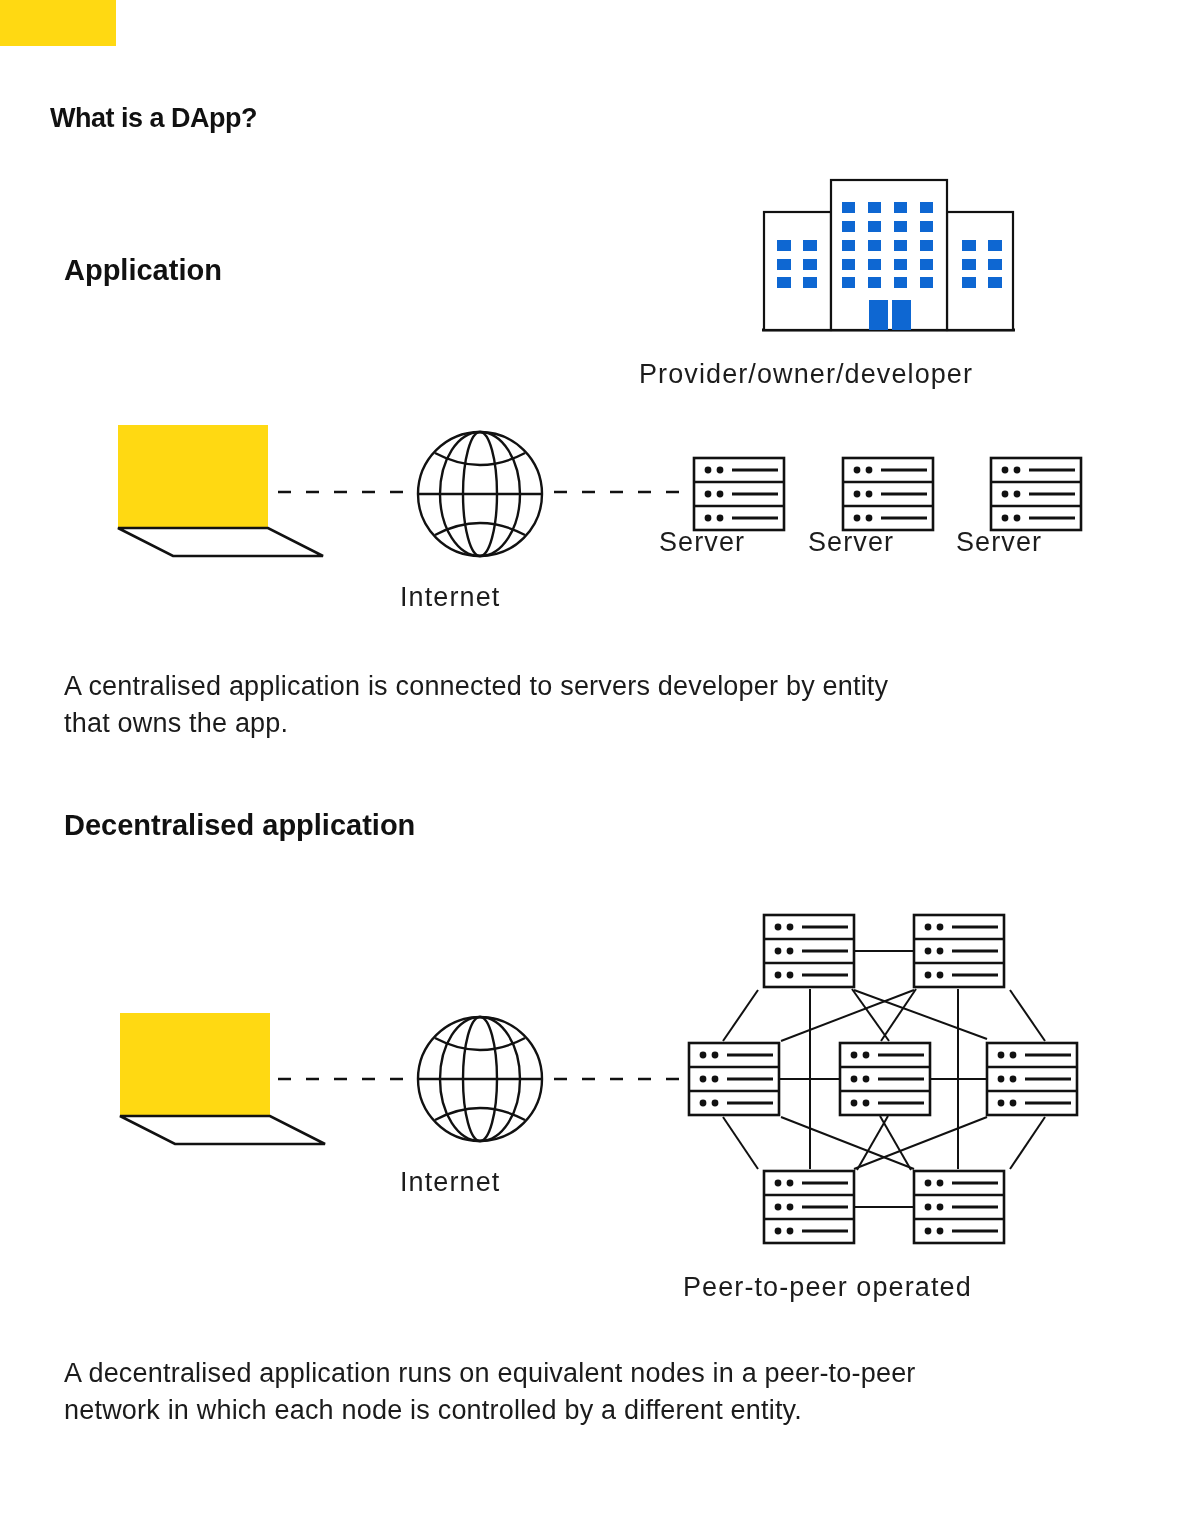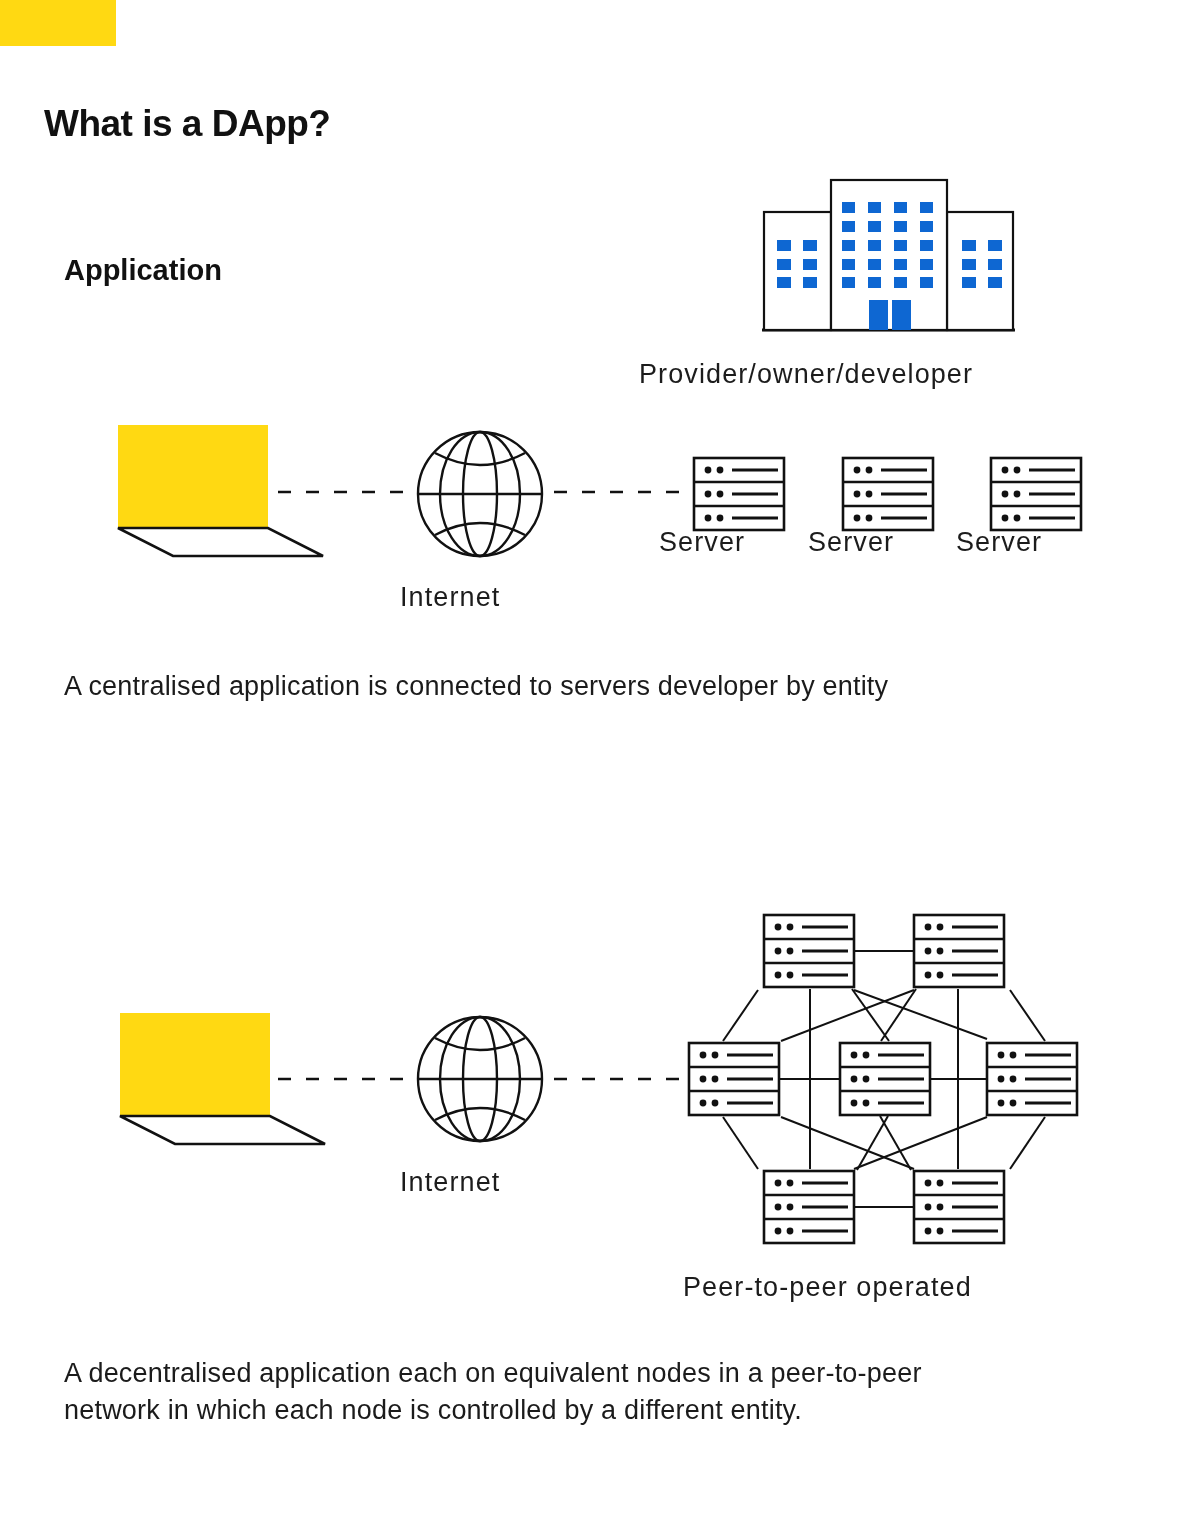--- a/index.html
+++ b/index.html
@@ -2,21 +2,21 @@
 <html><head>
 <meta charset="utf-8">
 <style>
   html,body{margin:0;padding:0;background:#ffffff;}
   .page{
     position:relative;width:1200px;height:1535px;background:#ffffff;
     font-family:"Liberation Sans",sans-serif;color:#161616;overflow:hidden;
   }
   .abs{position:absolute;}
   .corner-accent{left:0;top:0;width:116px;height:46px;background:#FFD912;}
-  .title{left:44px;top:103px;font-size:37px;font-weight:bold;letter-spacing:-0.5px;color:#111;}
+  .title{left:50px;top:103px;font-size:27px;font-weight:bold;letter-spacing:-0.5px;color:#111;}
   .h2{font-size:29px;font-weight:bold;color:#111;}
   .heading-app{left:64px;top:227px;margin-top:27px;}
   .heading-dapp{left:64px;top:809px;}
   .body-text{font-size:27px;line-height:37px;letter-spacing:0.2px;color:#1b1b1b;}
   .caption1{left:64px;top:668px;}
   .caption2{left:64px;top:1355px;}
   .label{font-size:27px;letter-spacing:1.1px;color:#1c1c1c;text-align:left;line-height:36px;}
   .provider-label{left:639px;top:356px;width:500px;}
   .server-label{width:160px;top:524px;}
   .server-label-1{left:659px;}
@@ -31,20 +31,21 @@
 <body>
 
 <div class="page">
 
   <div class="abs corner-accent"></div>
 
   <div class="abs title">What is a DApp?</div>
 
   <div class="abs h2 heading-app">Application</div>
 
+  <div class="abs h2 heading-dapp">Decentralised application</div>
 
   <svg class="abs diagram" viewBox="0 0 1200 1535" xmlns="http://www.w3.org/2000/svg">
     <defs>
       <g id="srv">
         <rect x="0" y="0" width="90" height="72" fill="#ffffff" stroke="#111111" stroke-width="2.6"></rect>
         <line x1="0" y1="24" x2="90" y2="24" stroke="#111111" stroke-width="2.6"></line>
         <line x1="0" y1="48" x2="90" y2="48" stroke="#111111" stroke-width="2.6"></line>
         <circle cx="14" cy="12" r="3.4" fill="#111111"></circle>
           <circle cx="26" cy="12" r="3.4" fill="#111111"></circle>
         <line x1="38" y1="12" x2="84" y2="12" stroke="#111111" stroke-width="3.2"></line>
@@ -202,24 +203,25 @@
   </div>
 
   <div class="abs label server-label server-label-1">Server</div>
   <div class="abs label server-label server-label-2">Server</div>
   <div class="abs label server-label server-label-3">Server</div>
 
   <div class="abs label internet-1">Internet</div>
 
   <div class="abs body-text caption1">
     <div>A centralised application is connected to servers developer by entity</div>
+    <div>that owns the app.</div>
   </div>
 
   <div class="abs label internet-2">Internet</div>
 
   <div class="abs label p2p-label">Peer-to-peer operated</div>
 
   <div class="abs body-text caption2">
-    <div>A decentralised application each on equivalent nodes in a peer-to-peer</div>
+    <div>A decentralised application runs on equivalent nodes in a peer-to-peer</div>
     <div>network in which each node is controlled by a different entity.</div>
   </div>
 
 </div>
 
 </body></html>

